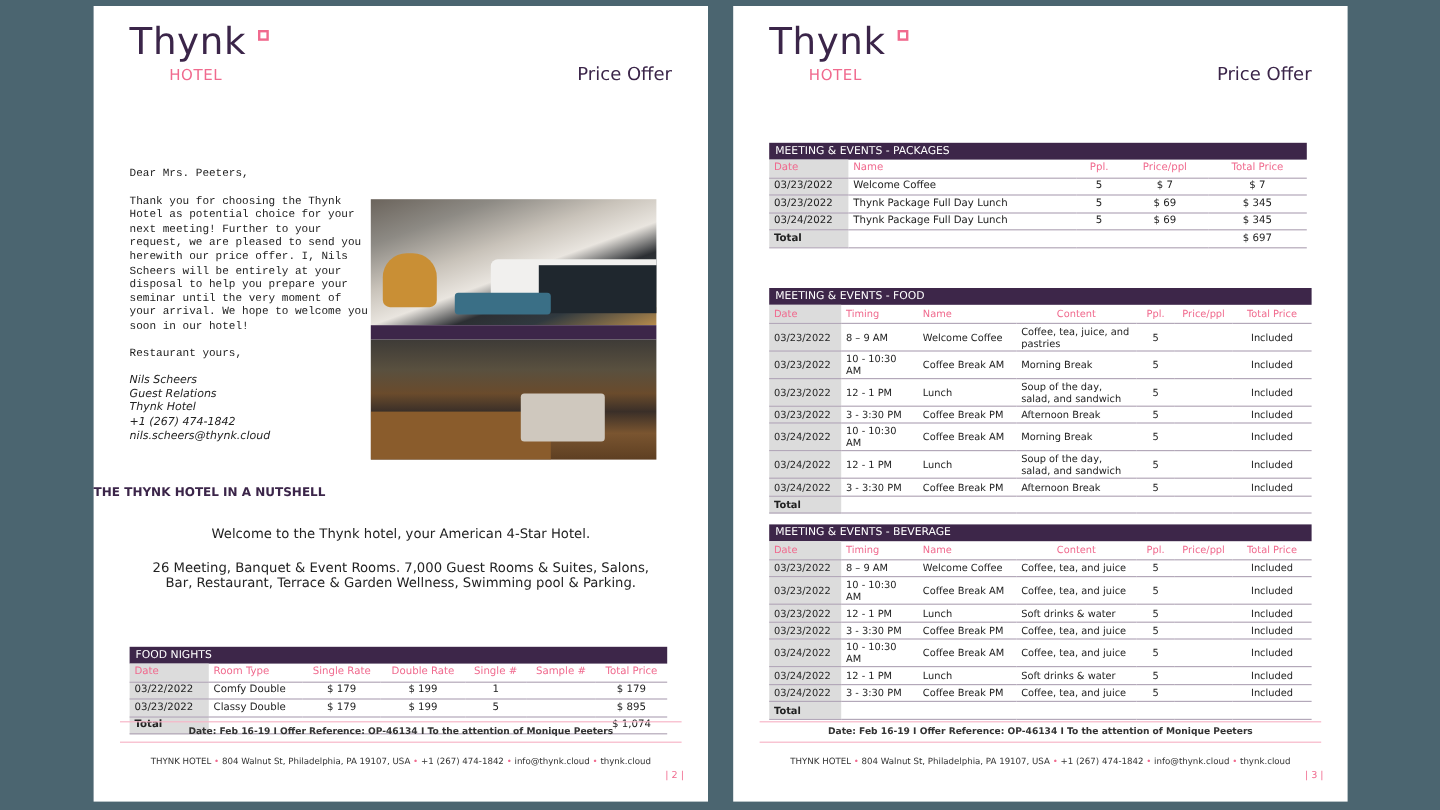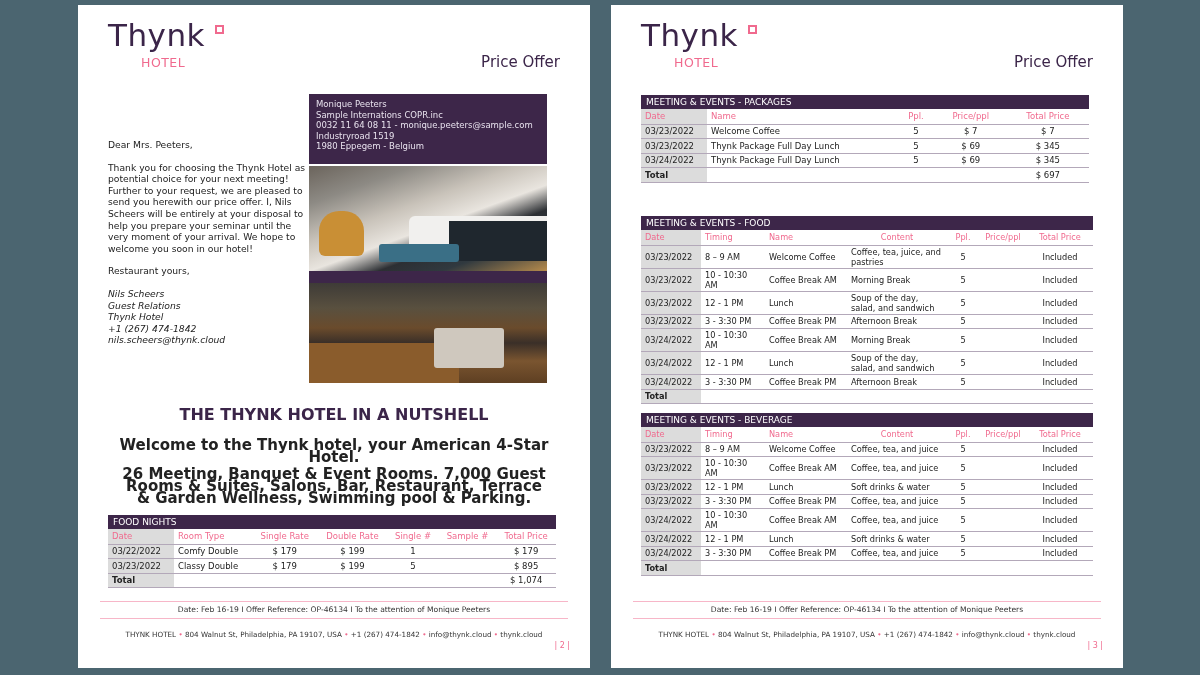--- a/index.html
+++ b/index.html
@@ -18,56 +18,49 @@
   .photo.room { top: 161px; height: 105px; background: linear-gradient(160deg, #6b645c 0%, #8d8a84 20%, #c9c3ba 40%, #e9e5df 55%, #2c2f33 68%, #30393f 80%, #b68b4c 100%); }
   .photo.room .bench { position: absolute; left: 70px; top: 78px; width: 80px; height: 18px; background: #3a6f86; border-radius: 3px; }
   .photo.room .bed { position: absolute; left: 100px; top: 50px; width: 140px; height: 40px; background: #f1f0ee; border-radius: 6px 0 0 0; }
   .photo.room .blanket { position: absolute; left: 140px; top: 55px; width: 100px; height: 40px; background: #1f272e; }
   .photo.room .chair { position: absolute; left: 10px; top: 45px; width: 45px; height: 45px; background: #c98f35; border-radius: 20px 20px 6px 6px; }
   .photo-strip { position: absolute; left: 231px; top: 266px; width: 238px; height: 12px; background: #3d2649; }
   .photo.rest { top: 278px; height: 100px; background: linear-gradient(180deg, #3e3b37 0%, #59503f 25%, #6a4b2c 45%, #3a2f28 60%, #7a5530 78%, #5e3f22 100%); }
   .photo.rest .table { position: absolute; left: 0; top: 60px; width: 150px; height: 40px; background: #8a5c2c; }
   .photo.rest .sofa { position: absolute; left: 125px; top: 45px; width: 70px; height: 40px; background: #cfc8be; border-radius: 3px; }
   .letter { position: absolute; left: 30px; top: 134px; width: 200px; font-size: 9.2px; line-height: 11.6px; color: #222; }
-  .letter p { margin-bottom: 11px; }
+  .letter p { margin-bottom: 11px; font-family: Liberation Mono, monospace; }
   .letter .sig { font-style: italic; }
-  .nutshell-title { position: absolute; left: 0; width: 100%; top: 400px; text-align: center; font-size: 16px; font-weight: bold; color: #3b2549; }
-  .nutshell-p { position: absolute; left: 20px; right: 20px; text-align: center; font-size: 15px; line-height: 12px; color: #222; font-weight: bold; }
-  table.tbl { position: absolute; border-collapse: collapse; font-size: 8.5px; color: #222; }
+  .nutshell-title { position: absolute; left: 0; width: 100%; top: 400px; font-size: 10px; font-weight: bold; color: #3b2549; }
+  .nutshell-p { position: absolute; left: 20px; right: 20px; text-align: center; font-size: 11px; line-height: 12px; color: #222; }
+  table.tbl { position: absolute; border-collapse: collapse; font-size: 8.5px; color: #222; margin-top: 24px; }
   table.tbl th.hdr { background: #3d2649; color: #fff; text-align: left; font-weight: normal; font-size: 9px; padding: 2px 5px; height: 14px; }
   table.tbl td { padding: 1px 4px; height: 14.5px; border-bottom: 1.5px solid #b3a8b9; vertical-align: middle; }
   table.tbl tr.colhdr td { color: #f06a8e; height: 15px; border-bottom: 1.5px solid #b3a8b9; }
   table.tbl td.c0 { background: #dcdcdc; }
   table.tbl .ctr { text-align: center; }
   table.tbl tr.total td { font-weight: bold; }
   table.tbl tr.total td.val { font-weight: normal; }
   .foot-line { position: absolute; left: 22px; right: 22px; height: 1px; background: #f7b6c8; }
-  .foot-date { position: absolute; left: 0; width: 100%; top: 600px; text-align: center; font-size: 7.6px; color: #333; }
+  .foot-date { position: absolute; left: 0; width: 100%; top: 600px; text-align: center; font-size: 7.6px; color: #333; font-weight: bold; }
   .foot-addr { position: absolute; left: 0; width: 100%; top: 625px; text-align: center; font-size: 7.2px; color: #333; }
   .foot-addr .dot { color: #f06a8e; }
   .page-num { position: absolute; right: 20px; top: 636px; font-size: 8px; color: #f06a8e; }
 </style>
 </head>
 <body>
 
 <div class="page p2">
   <div class="logo">
     <span class="logo-word">Thynk</span>
     <span class="logo-square"></span>
     <span class="logo-hotel">HOTEL</span>
   </div>
   <div class="doc-title">Price Offer</div>
 
-  <div class="addr-box">
-    <div>Monique Peeters</div>
-    <div>Sample Internations COPR.inc</div>
-    <div>0032 11 64 08 11 - monique.peeters@sample.com</div>
-    <div>Industryroad 1519</div>
-    <div>1980 Eppegem - Belgium</div>
-  </div>
   <div class="photo room">
     <div class="chair"></div>
       <div class="bed"></div>
       <div class="blanket"></div>
       <div class="bench"></div>
   </div>
   <div class="photo-strip"></div>
   <div class="photo rest">
     <div class="table"></div>
       <div class="sofa"></div>

